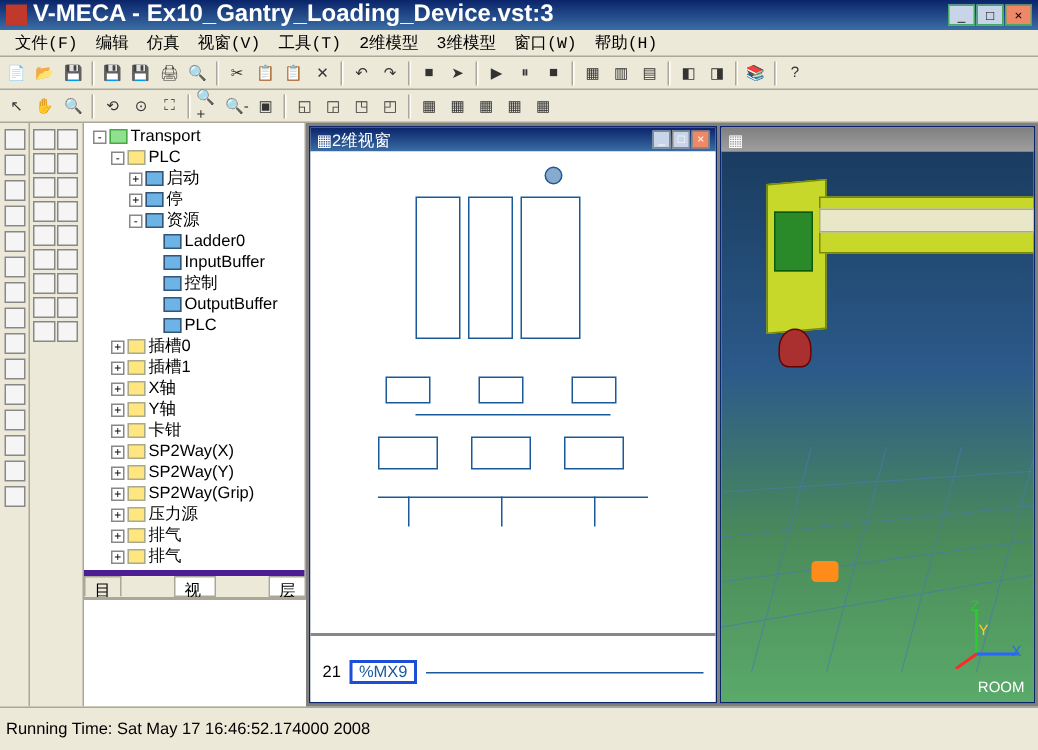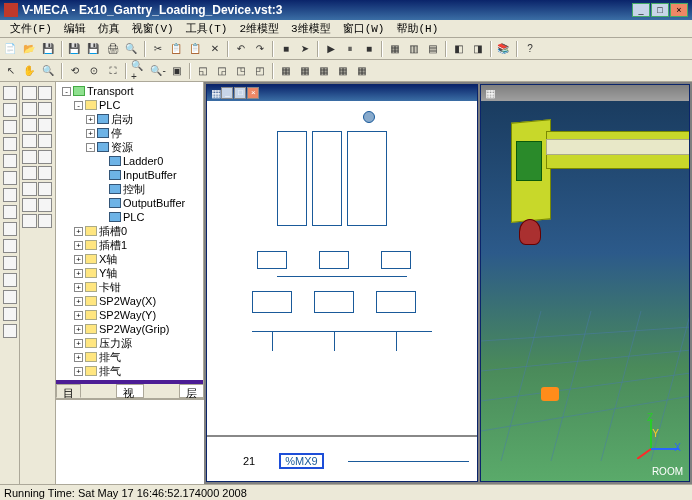--- a/index.html
+++ b/index.html
@@ -1,19 +1,19 @@
 <!DOCTYPE html>
 <html><head>
 <meta charset="utf-8">
 <style>
 * { margin: 0; padding: 0; box-sizing: border-box; font-family: "Microsoft YaHei", SimSun, Arial, sans-serif; font-size: 11px; }
 body { width: 692px; height: 500px; background: #ece9d8; overflow: hidden; display: flex; flex-direction: column; }
 .titlebar { height: 20px; background: linear-gradient(#0a246a, #3b6ea5); color: white; display: flex; align-items: center; padding: 0 4px; }
 .titlebar .icon { width: 14px; height: 14px; background: #c0392b; margin-right: 4px; display:inline-block; }
-.titlebar .title { flex: 1; font-weight: bold; font-size: 12px; }
+.titlebar .title { flex: 1; font-weight: bold; font-size: 16px; }
 .winbtn { width: 18px; height: 14px; background: #c8d5e8; border: 1px solid #4a6; margin-left: 1px; color: #000; font-size: 9px; text-align: center; line-height: 12px; }
 .winbtn.close { background: #e86; }
 .menubar { height: 18px; background: #ece9d8; display: flex; align-items: center; padding: 0 4px; border-bottom: 1px solid #aca899; }
 .menubar span { padding: 0 6px; cursor: default; font-family: Liberation Mono, monospace; }
 .toolbar { height: 22px; background: #ece9d8; display: flex; align-items: center; padding: 1px 2px; border-bottom: 1px solid #aca899; gap:1px; }
 .tbtn { width: 18px; height: 18px; border: 1px solid transparent; display:inline-flex; align-items:center; justify-content:center; font-size:10px; color:#333; }
 .sep { width: 2px; height: 16px; border-left: 1px solid #aca899; border-right: 1px solid #fff; margin: 0 2px; }
 .main { flex: 1; display: flex; min-height: 0; }
 .sidebar-left { width: 20px; background: #ece9d8; border-right: 1px solid #aca899; display:flex; flex-direction:column; align-items:center; gap:3px; padding-top:4px; }
 .sidebar-left2 { width: 36px; background: #ece9d8; border-right: 1px solid #aca899; display:flex; flex-direction:column; gap:2px; padding:4px 2px; }
@@ -41,21 +41,21 @@
 .docwin.threed { flex:1; }
 .docwin .wtitle { height:16px; background:linear-gradient(#0a246a,#3b6ea5); color:#fff; font-size:10px; display:flex; align-items:center; padding:0 4px; }
 .docwin.inactive .wtitle { background:linear-gradient(#7f7f7f,#9f9f9f); }
 .docwin .wtitle .t { flex:1; }
 .docwin .wbtns { display:flex; gap:1px; }
 .docwin .wb { width:12px; height:12px; background:#c8d5e8; border:1px solid #888; font-size:8px; text-align:center; line-height:10px; }
 .docwin .wb.x { background:#e86; }
 .twod-content { flex:1; background:#fff; position:relative; overflow:hidden; }
 .panel2d-bottom { height:46px; border-top:2px solid #888; background:#fff; }
 .threed-content { flex:1; position:relative; background:linear-gradient(#1a3c60 0%, #2c5a8a 40%, #4a8a5a 70%, #5aaa6a 100%); overflow:hidden; }
-.statusbar { height:16px; background:#ece9d8; border-top:1px solid #aca899; font-size:10px; padding:1px 4px; display:flex; align-items:center; }
+.statusbar { height:16px; background:#ece9d8; border-top:1px solid #aca899; font-size:10px; padding:14px 4px; display:flex; align-items:center; }
 
 .sch-box { border:1px solid #1a5a9a; background:#fff; position:absolute; }
 .sch-line { background:#1a5a9a; position:absolute; }
 </style>
 </head>
 <body>
 
 <div class="titlebar">
   <span class="icon"></span>
   <span class="title">V-MECA - Ex10_Gantry_Loading_Device.vst:3</span>
@@ -313,20 +313,21 @@
       </div>
     </div>
     <div class="bottompanel" style="flex:1;background:#fff;border-top:2px solid #aca899;"></div>
   </div>
 
   <div class="workspace">
 
     <div class="docwin twod">
       <div class="wtitle">
         <span>▦</span>
+        <span class="t">2维视窗</span>
         <div class="wbtns">
           <div class="wb">_</div>
           <div class="wb">□</div>
           <div class="wb x">×</div>
         </div>
       </div>
       <div class="twod-content">
 
         <div class="sch-box" style="left:70px; top:30px; width:30px; height:95px;"></div>
         <div class="sch-box" style="left:105px; top:30px; width:30px; height:95px;"></div>
@@ -338,21 +339,21 @@
         <div class="sch-box" style="left:174px; top:150px; width:30px; height:18px;"></div>
         <div class="sch-box" style="left:45px; top:190px; width:40px; height:22px;"></div>
         <div class="sch-box" style="left:107px; top:190px; width:40px; height:22px;"></div>
         <div class="sch-box" style="left:169px; top:190px; width:40px; height:22px;"></div>
         <div class="sch-line" style="left:45px; top:230px; width:180px; height:1px;"></div>
         <div class="sch-line" style="left:65px; top:230px; width:1px; height:20px;"></div>
         <div class="sch-line" style="left:127px; top:230px; width:1px; height:20px;"></div>
         <div class="sch-line" style="left:189px; top:230px; width:1px; height:20px;"></div>
       </div>
       <div class="panel2d-bottom" style="padding:4px 8px; font-size:10px;">
-        <div style="display:flex; align-items:center; gap:24px; margin-top:12px;margin-left:28px;">
+        <div style="display:flex; align-items:center; gap:6px; margin-top:12px;">
           <span>21</span>
           <span style="border:2px solid #1d4ed8; padding:0 4px; color:#1a5a9a;">%MX9</span>
           <div style="flex:1; height:1px; background:#1a5a9a;"></div>
         </div>
       </div>
     </div>
 
     <div class="docwin threed inactive">
       <div class="wtitle">
         <span>▦</span>

